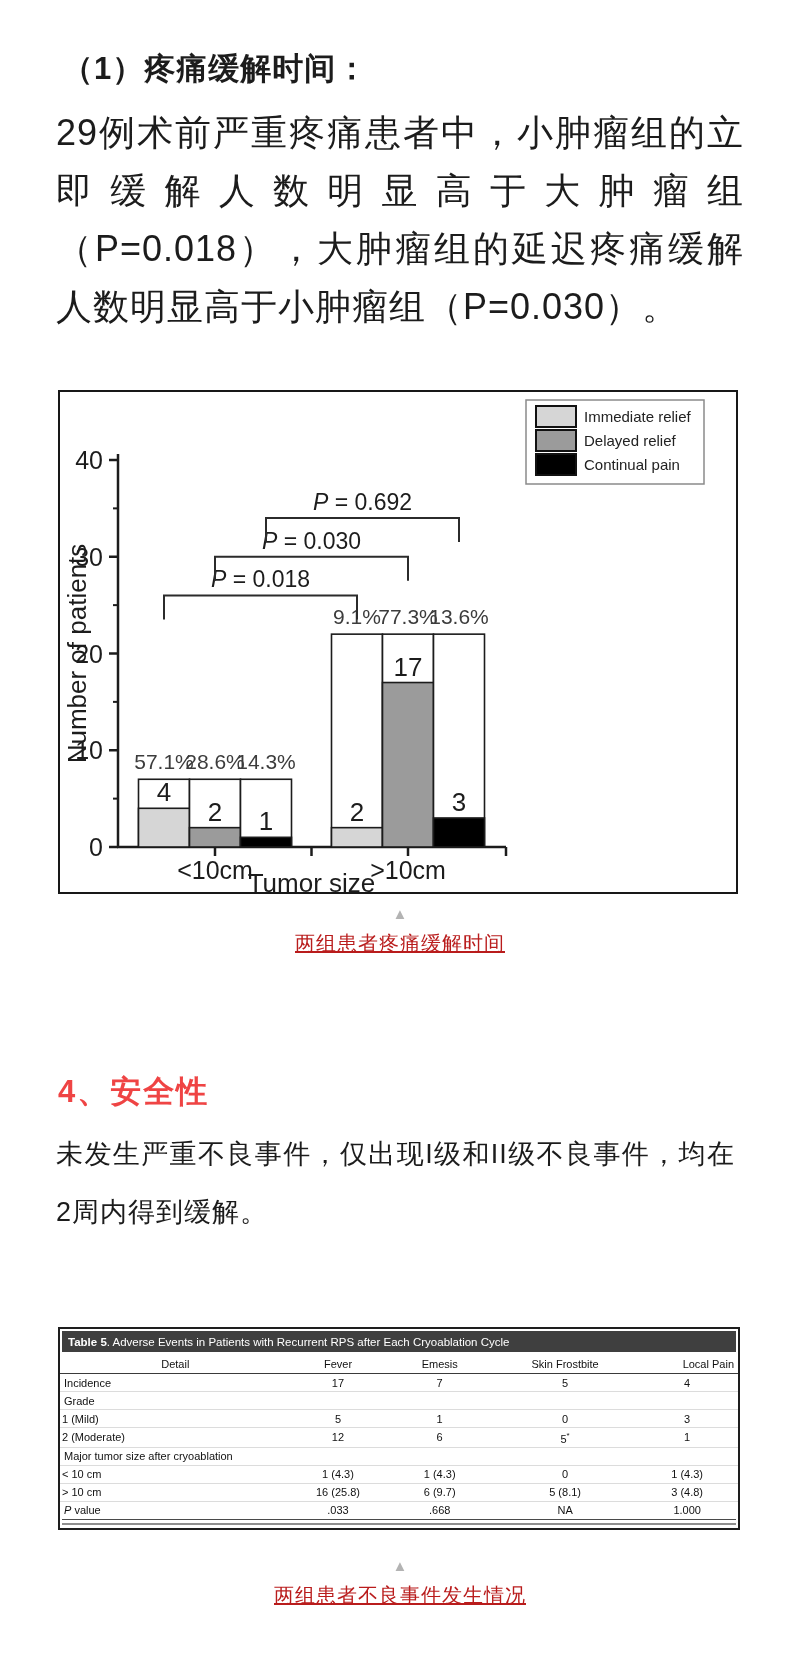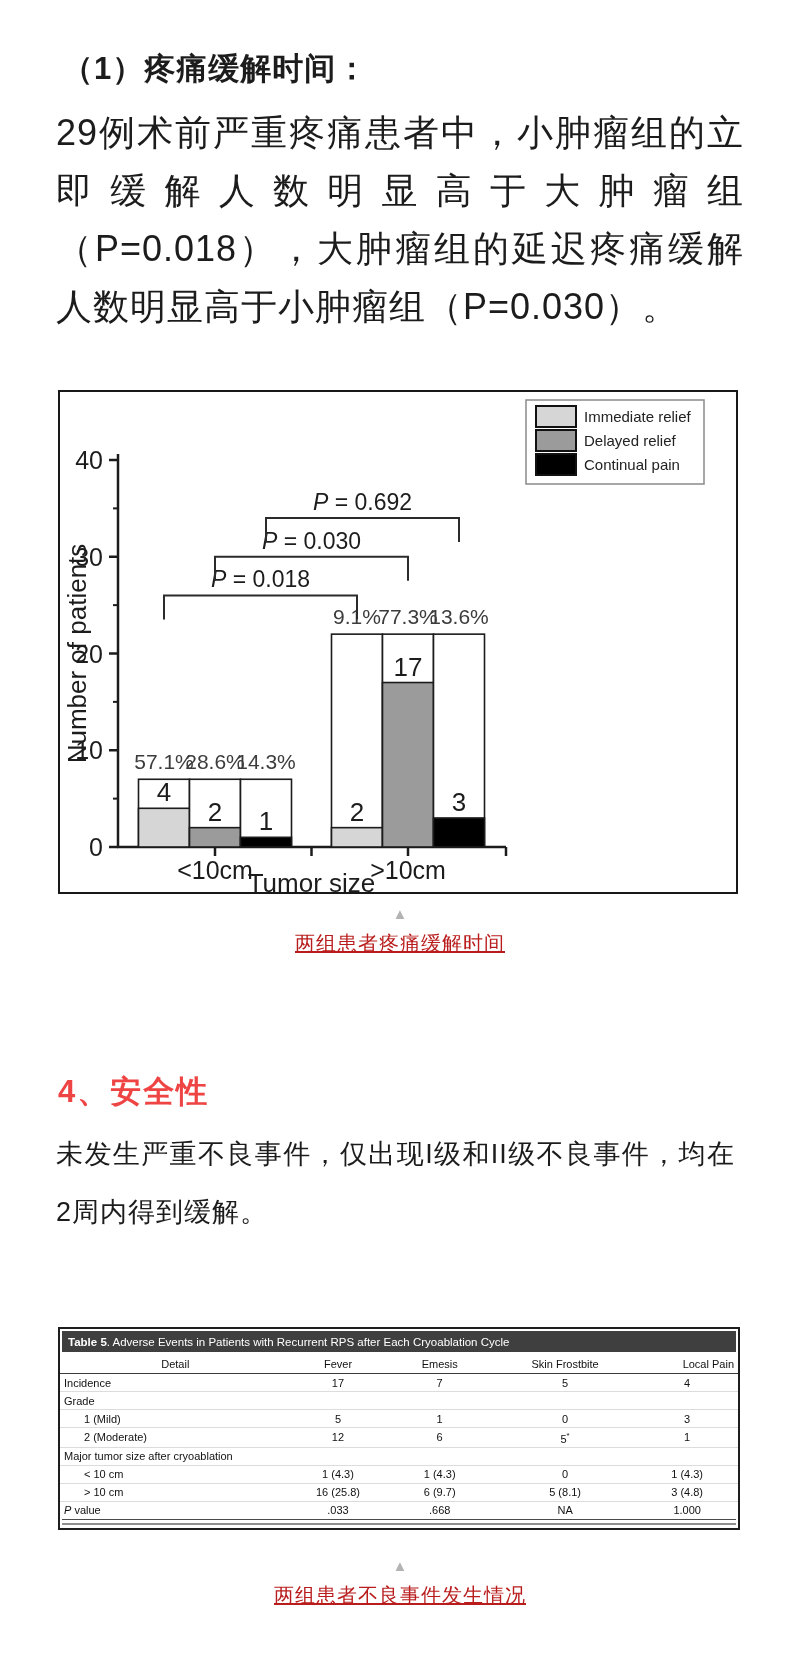--- a/index.html
+++ b/index.html
@@ -22,21 +22,21 @@
   .t2-wrap{width:682px;margin:86px 0 0 2px;border:2px solid #1e1e1e;box-sizing:border-box;background:#fff;}
   .t2-titlebar{margin:2px;background:#3f3f3f;color:#ffffff;font-size:11.5px;padding:5px 6px 4px 6px;}
   .t2-titlebar b{font-weight:bold;}
   table.t2{width:100%;border-collapse:collapse;font-size:11px;color:#111;}
   table.t2 th{font-weight:normal;padding:4px 0 3px 0;border-bottom:1px solid #3a3a3a;}
   table.t2 th.c1{text-align:center;}
   table.t2 th.cR{text-align:right;padding-right:4px;}
   table.t2 td{padding:2.5px 0;}
   table.t2 tr.sep td{border-top:1px solid #dcdcdc;}
   table.t2 td.lbl{text-align:left;padding-left:4px;white-space:nowrap;}
-  table.t2 td.lbl.ind{padding-left:24px;}
+  table.t2 td.lbl.ind{padding-left:2px;}
   table.t2 td.val{text-align:center;}
   .rule-a{border-top:1px solid #4a4a4a;margin:0 2px;}
   .rule-b{border-top:2px solid #8f8f8f;margin:3px 2px 3px 2px;}
   sup{font-size:8px;}
 </style>
 </head>
 <body>
 
 <div class="content">
 

